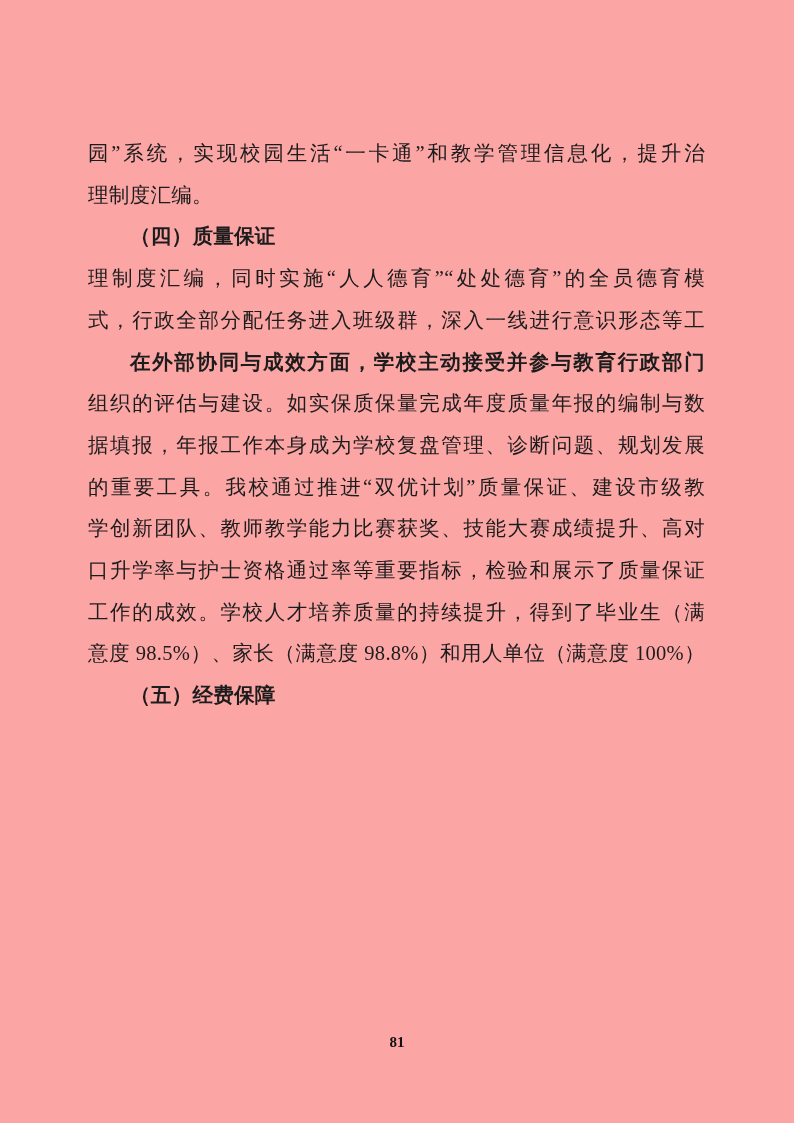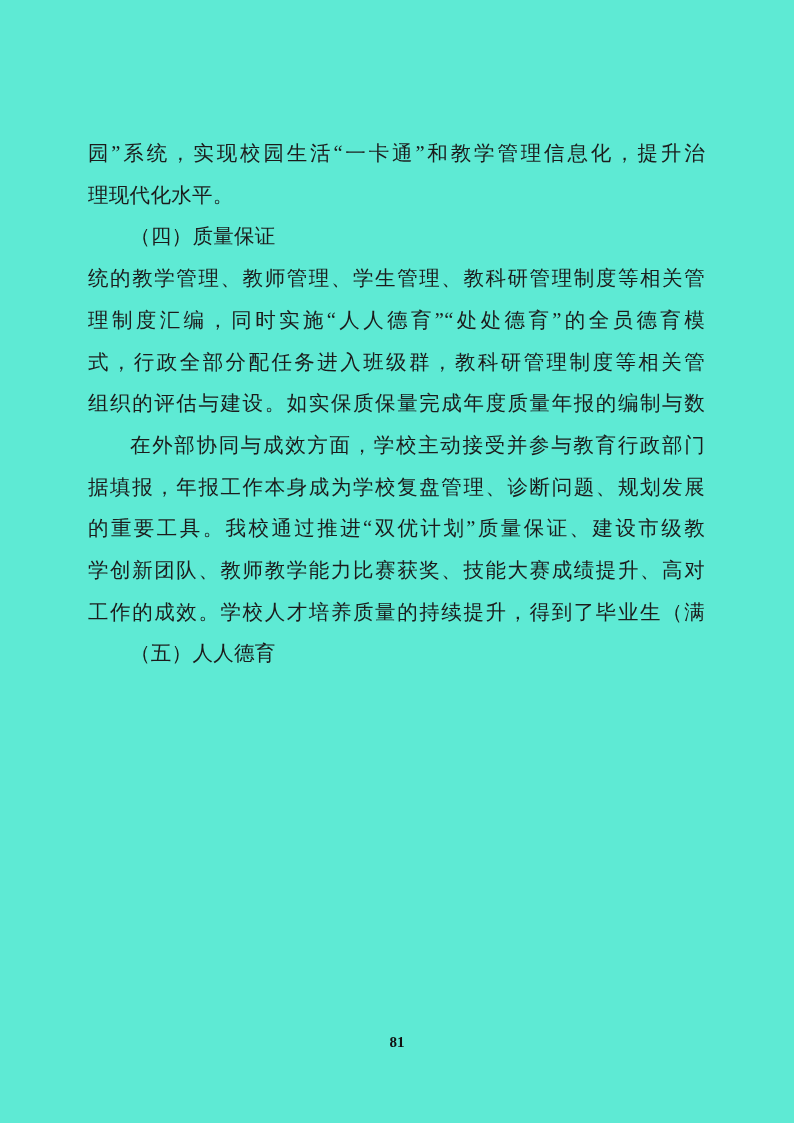--- a/index.html
+++ b/index.html
@@ -4,21 +4,21 @@
 <style>
   html, body {
     margin: 0;
     padding: 0;
     background: #ffffff;
   }
   .page {
     position: relative;
     width: 794px;
     height: 1123px;
-    background: #5eead4;
+    background: #fca5a5;
     overflow: hidden;
     font-family: "Liberation Serif", "DejaVu Serif", serif;
     color: #1c1c1c;
   }
   .content {
     position: absolute;
     left: 88px;
     top: 133px;
     width: 617px;
   }
@@ -30,45 +30,47 @@
     text-align-last: justify;
     -moz-text-align-last: justify;
   }
   .line.no-fill {
     text-align: left;
     text-align-last: left;
     -moz-text-align-last: left;
   }
   .line.indent {
     text-indent: 42px;
+    font-weight: bold;
   }
   .footer {
     position: absolute;
     left: 0;
     right: 0;
     top: 1034px;
     text-align: center;
     font-size: 15px;
     font-weight: 700;
     color: #111111;
   }
 </style>
 </head>
 <body>
 
 <div class="page">
   <div class="content" id="page-body">
       <div class="line">园”系统，实现校园生活“一卡通”和教学管理信息化，提升治</div>
-      <div class="line no-fill">理现代化水平。</div>
+      <div class="line no-fill">理制度汇编。</div>
       <div class="line indent no-fill">（四）质量保证</div>
-      <div class="line">统的教学管理、教师管理、学生管理、教科研管理制度等相关管</div>
       <div class="line">理制度汇编，同时实施“人人德育”“处处德育”的全员德育模</div>
-      <div class="line">式，行政全部分配任务进入班级群，教科研管理制度等相关管</div>
+      <div class="line">式，行政全部分配任务进入班级群，深入一线进行意识形态等工</div>
+      <div class="line indent">在外部协同与成效方面，学校主动接受并参与教育行政部门</div>
       <div class="line">组织的评估与建设。如实保质保量完成年度质量年报的编制与数</div>
-      <div class="line indent">在外部协同与成效方面，学校主动接受并参与教育行政部门</div>
       <div class="line">据填报，年报工作本身成为学校复盘管理、诊断问题、规划发展</div>
       <div class="line">的重要工具。我校通过推进“双优计划”质量保证、建设市级教</div>
       <div class="line">学创新团队、教师教学能力比赛获奖、技能大赛成绩提升、高对</div>
+      <div class="line">口升学率与护士资格通过率等重要指标，检验和展示了质量保证</div>
       <div class="line">工作的成效。学校人才培养质量的持续提升，得到了毕业生（满</div>
-      <div class="line indent no-fill">（五）人人德育</div>
+      <div class="line">意度 98.5%）、家长（满意度 98.8%）和用人单位（满意度 100%）</div>
+      <div class="line indent no-fill">（五）经费保障</div>
     </div>
   <div class="footer">81</div>
 </div>
 
 </body></html>

